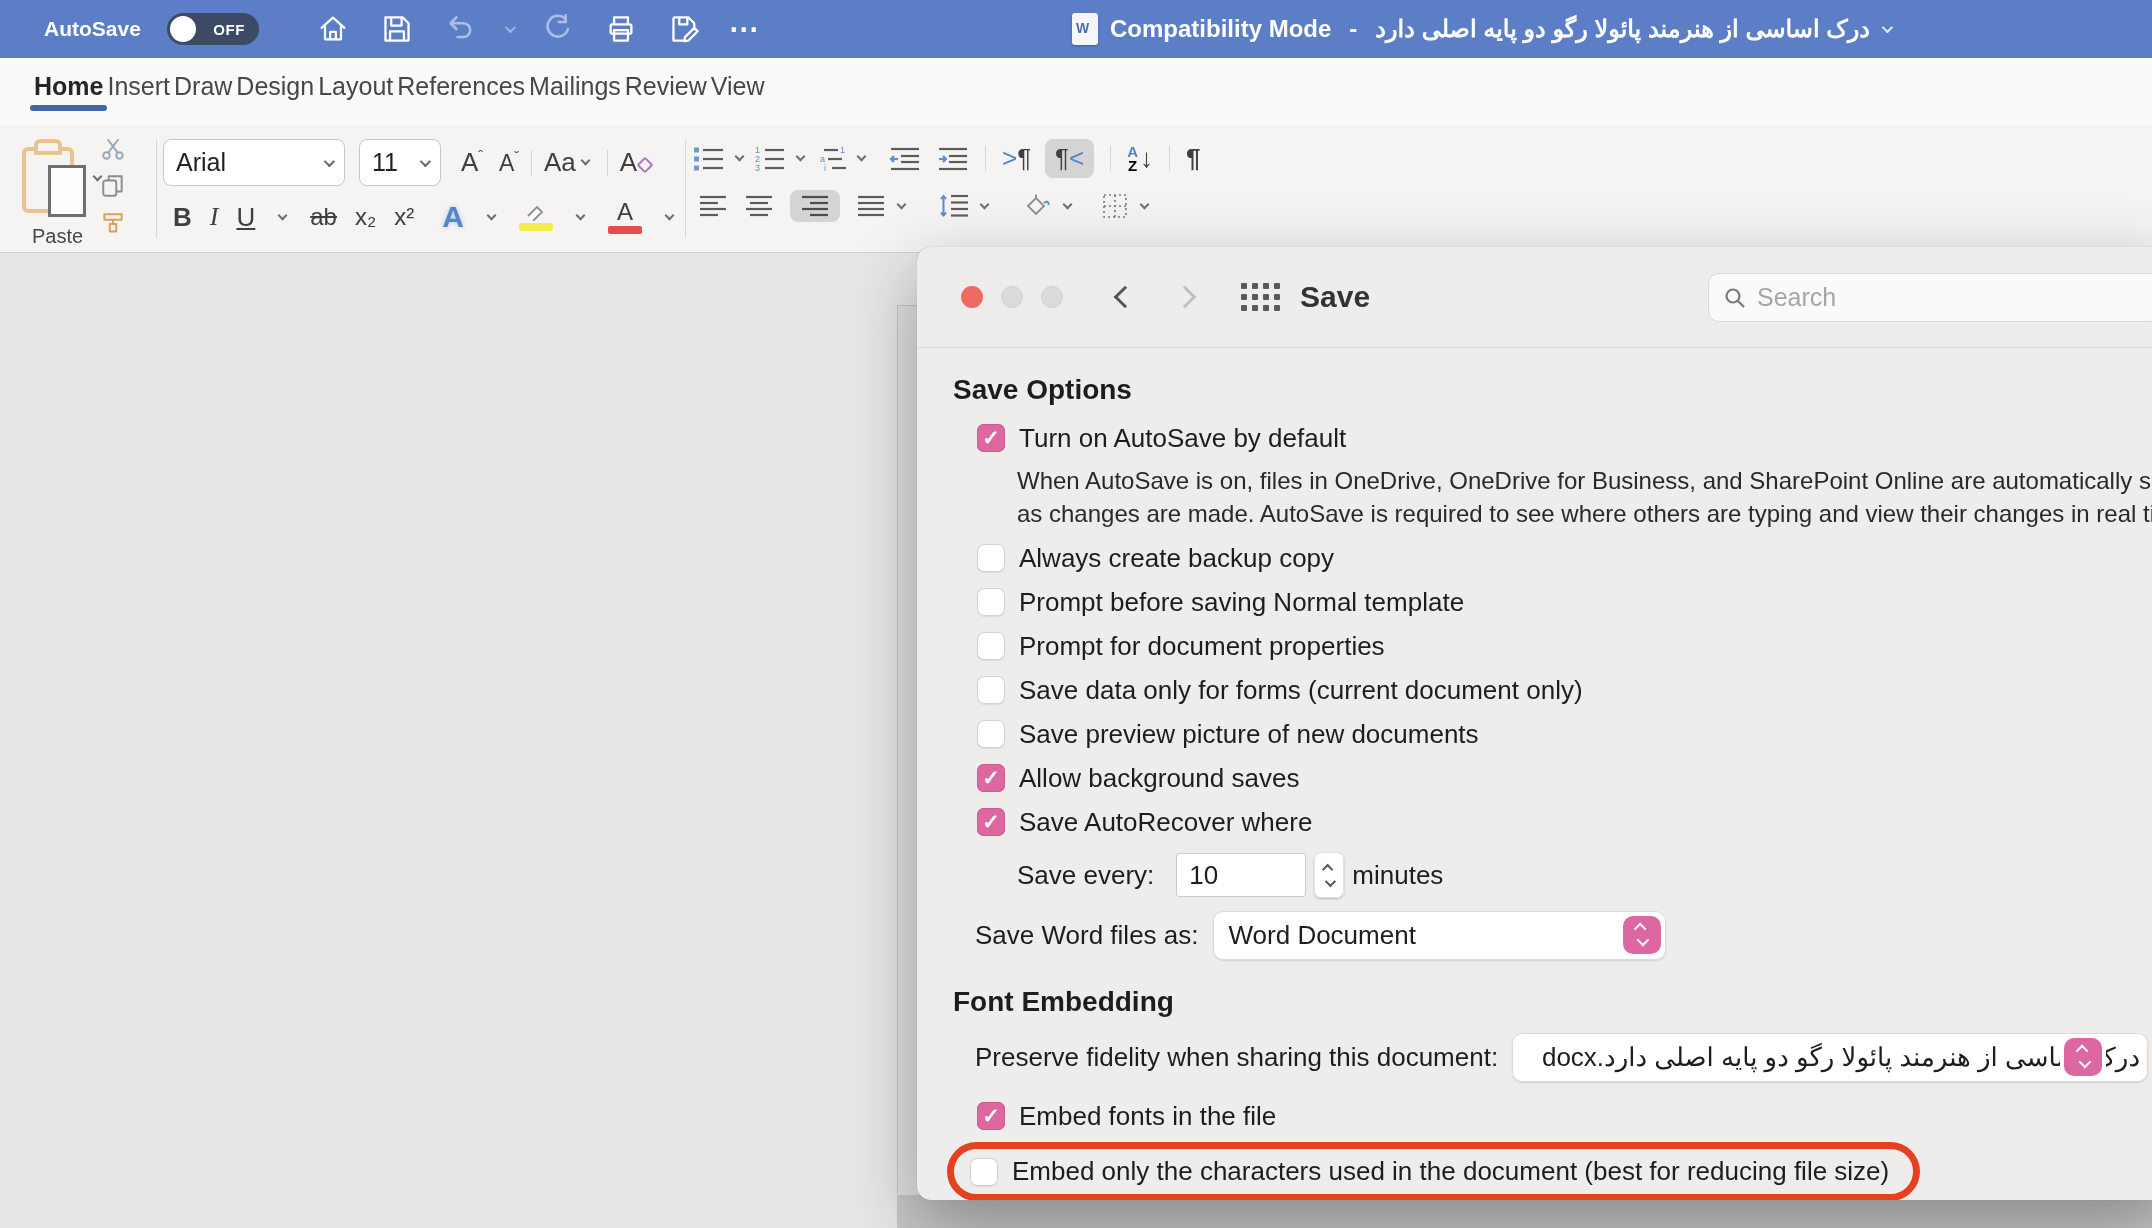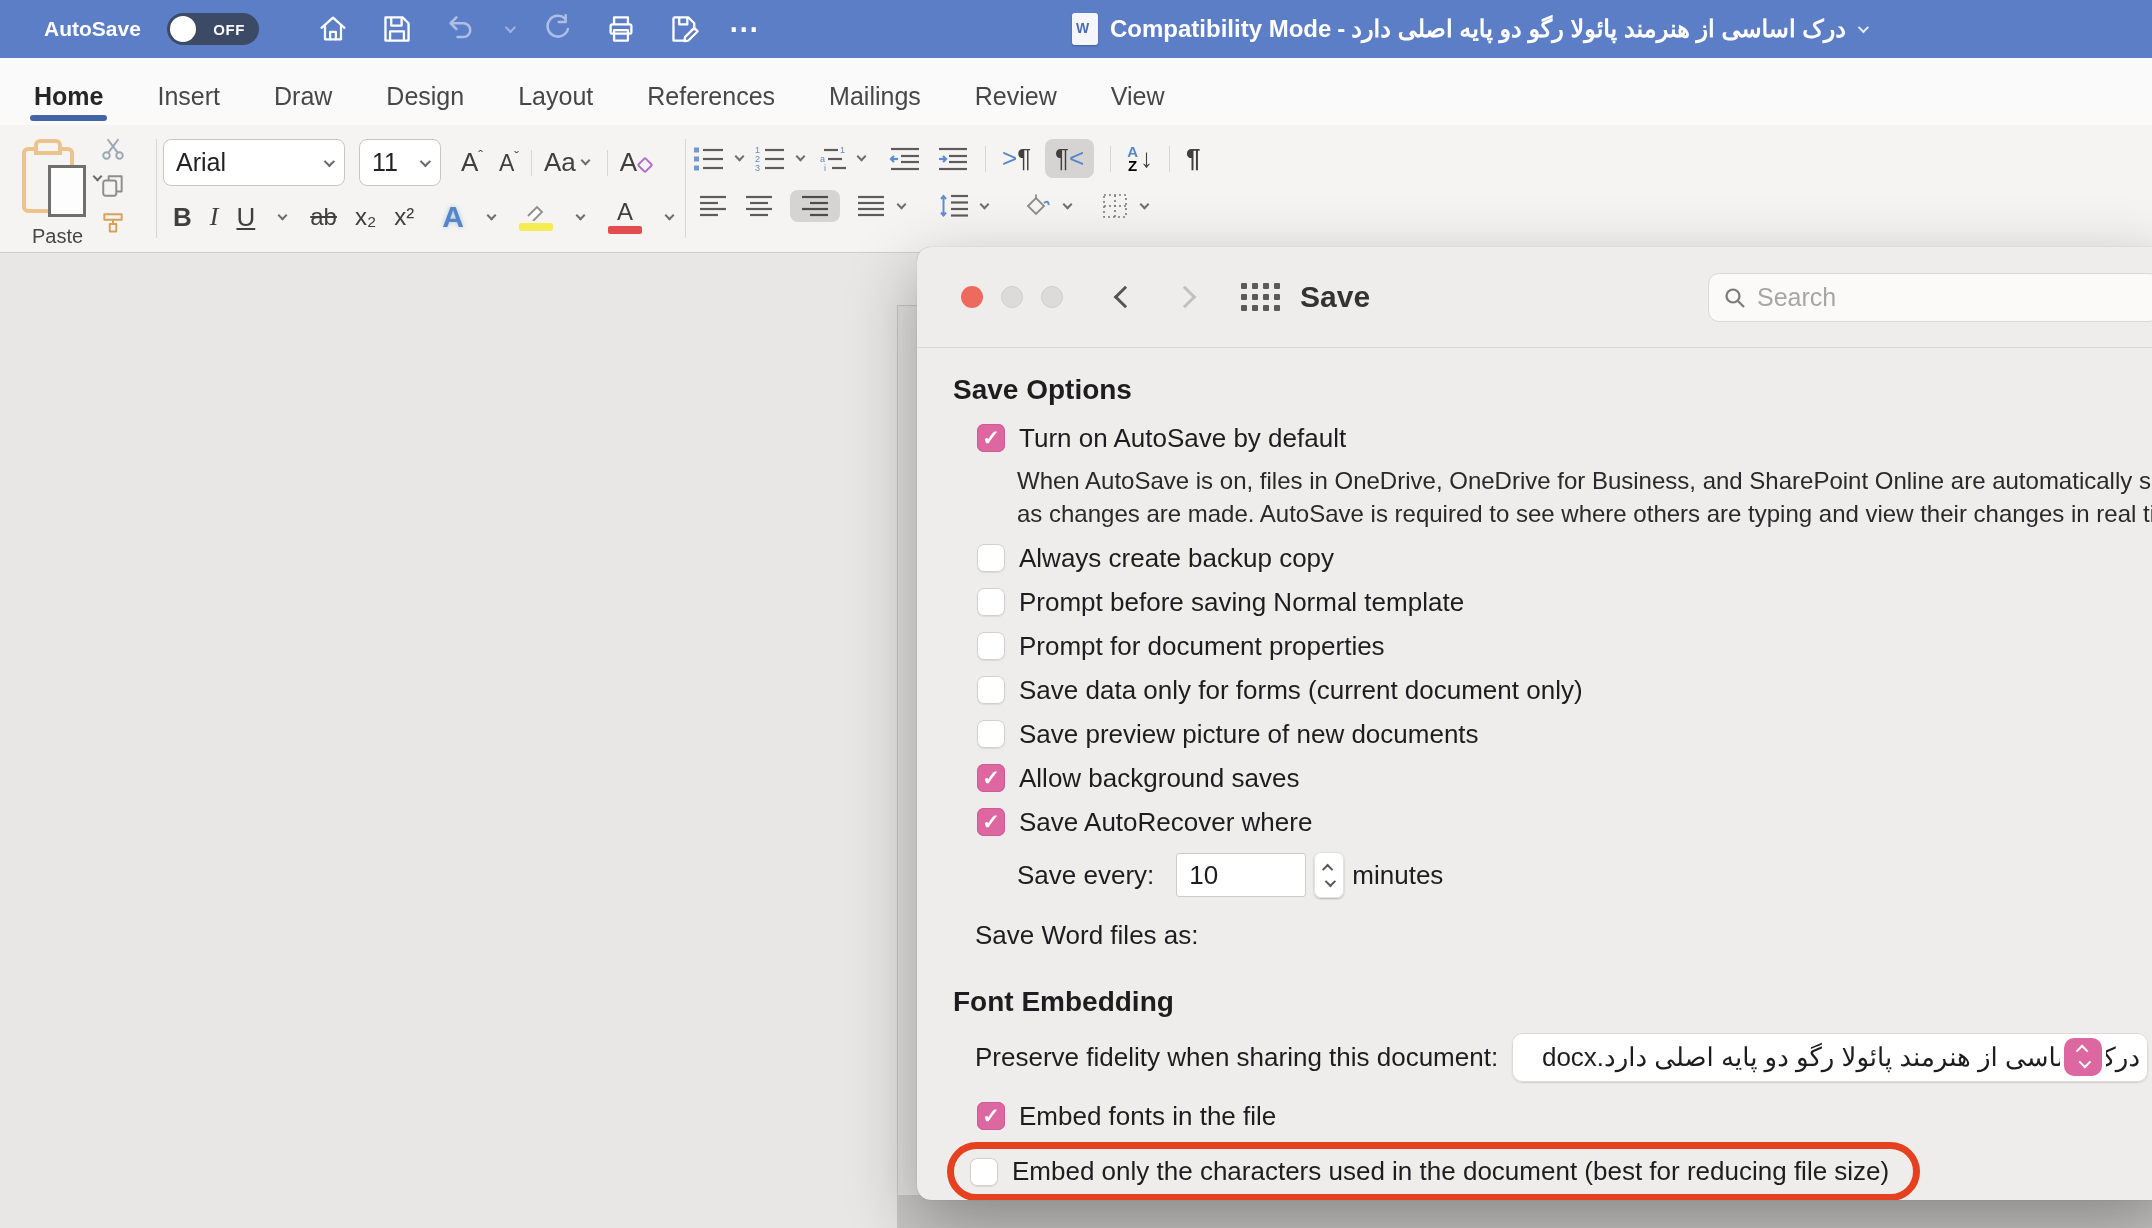--- a/index.html
+++ b/index.html
@@ -16,24 +16,24 @@
   .toggle .state { position:absolute; right:14px; color:#fff; font-size:15px; font-weight:700; letter-spacing:.5px; }
   .tb-icons { display:flex; align-items:center; gap:24px; margin-left:28px; }
   .tb-icon { display:flex; align-items:center; justify-content:center; width:40px; height:40px; }
   .tb-icon.dim { opacity:.5; }
   .tb-ellipsis { color:#fff; font-size:30px; font-weight:700; letter-spacing:2px; line-height:10px; }
   .chev { display:inline-block; width:8px; height:8px; border-right:2.4px solid #666; border-bottom:2.4px solid #666; transform:rotate(45deg) translateY(-2px); }
   .chev.white { border-color:#e3eaf8; }
   .titlegroup { position:absolute; left:1072px; top:0; height:58px; display:flex; align-items:center; gap:12px; }
   .doc-icon { width:26px; height:32px; background:#f4f6fb; border-radius:3px; position:relative; box-shadow:0 1px 2px rgba(0,0,0,.25); }
   .doc-icon::after { content:"W"; position:absolute; left:4px; top:7px; font-size:14px; font-weight:700; color:#4a6cb3; }
-  .doc-title { color:#fff; font-size:24px; font-weight:700; display:flex; align-items:center; gap:6px; white-space:nowrap; }
+  .doc-title { color:#fff; font-size:24px; font-weight:700; display:flex; align-items:center; gap:18px; white-space:nowrap; }
 
   
-  .tabbar { position:absolute; left:0; top:58px; width:100%; height:67px; background:#fbfafa; display:flex; align-items:flex-end; gap:50px; padding-left:32px; }
+  .tabbar { position:absolute; left:0; top:58px; width:100%; height:67px; background:#fbfafa; display:flex; align-items:flex-start; padding-left:32px; }
   .tab { font-size:25px; color:#474747; position:relative; padding:14px 2px; cursor:default; }
   .tab.active { font-weight:700; color:#262626; }
   .tab.active::after { content:""; position:absolute; left:-2px; right:-2px; bottom:4px; height:6px; border-radius:3px; background:#4464a8; }
 
   
   .ribbon { position:absolute; left:0; top:125px; width:100%; height:128px; background:#f5f4f3; border-bottom:1px solid #cfcdcd; display:flex; }
   .vdiv { width:1px; background:#d8d6d5; margin:14px 6px; }
   .rgroup { display:flex; flex-direction:column; justify-content:flex-start; padding-top:14px; }
   .rrow { display:flex; align-items:center; }
   .ricon { display:flex; align-items:center; justify-content:center; color:#474747; }
@@ -561,20 +561,27 @@
         <span class="numfield">10</span>
         <span class="stepper">
             <span class="c up"></span>
             <span class="c dn"></span>
           </span>
         <span class="ilabel" style="margin-left:8px">minutes</span>
       </div>
 
       <div class="inline-row" style="padding-left:58px; margin-top:6px">
         <span class="ilabel">Save Word files as:</span>
+        <div class="popup" style="width:453px; margin-left:14px">
+          <span>Word Document</span>
+          <span class="pinkctl" style="right:5px">
+              <span class="c up"></span>
+              <span class="c dn"></span>
+            </span>
+        </div>
       </div>
 
       <div class="sec-h" style="margin-top:24px">Font Embedding</div>
 
       <div class="inline-row" style="padding-left:58px; margin-top:12px">
         <span class="ilabel">Preserve fidelity when sharing this document:</span>
         <div class="popup" style="flex:1; margin-left:14px; margin-right:24px">
           <span class="rtl" style="position:absolute; right:8px; white-space:nowrap">درک اساسی از هنرمند پائولا رگو دو پایه اصلی دارد.docx</span>
           <span class="pinkctl" style="right:46px">
               <span class="c up"></span>

